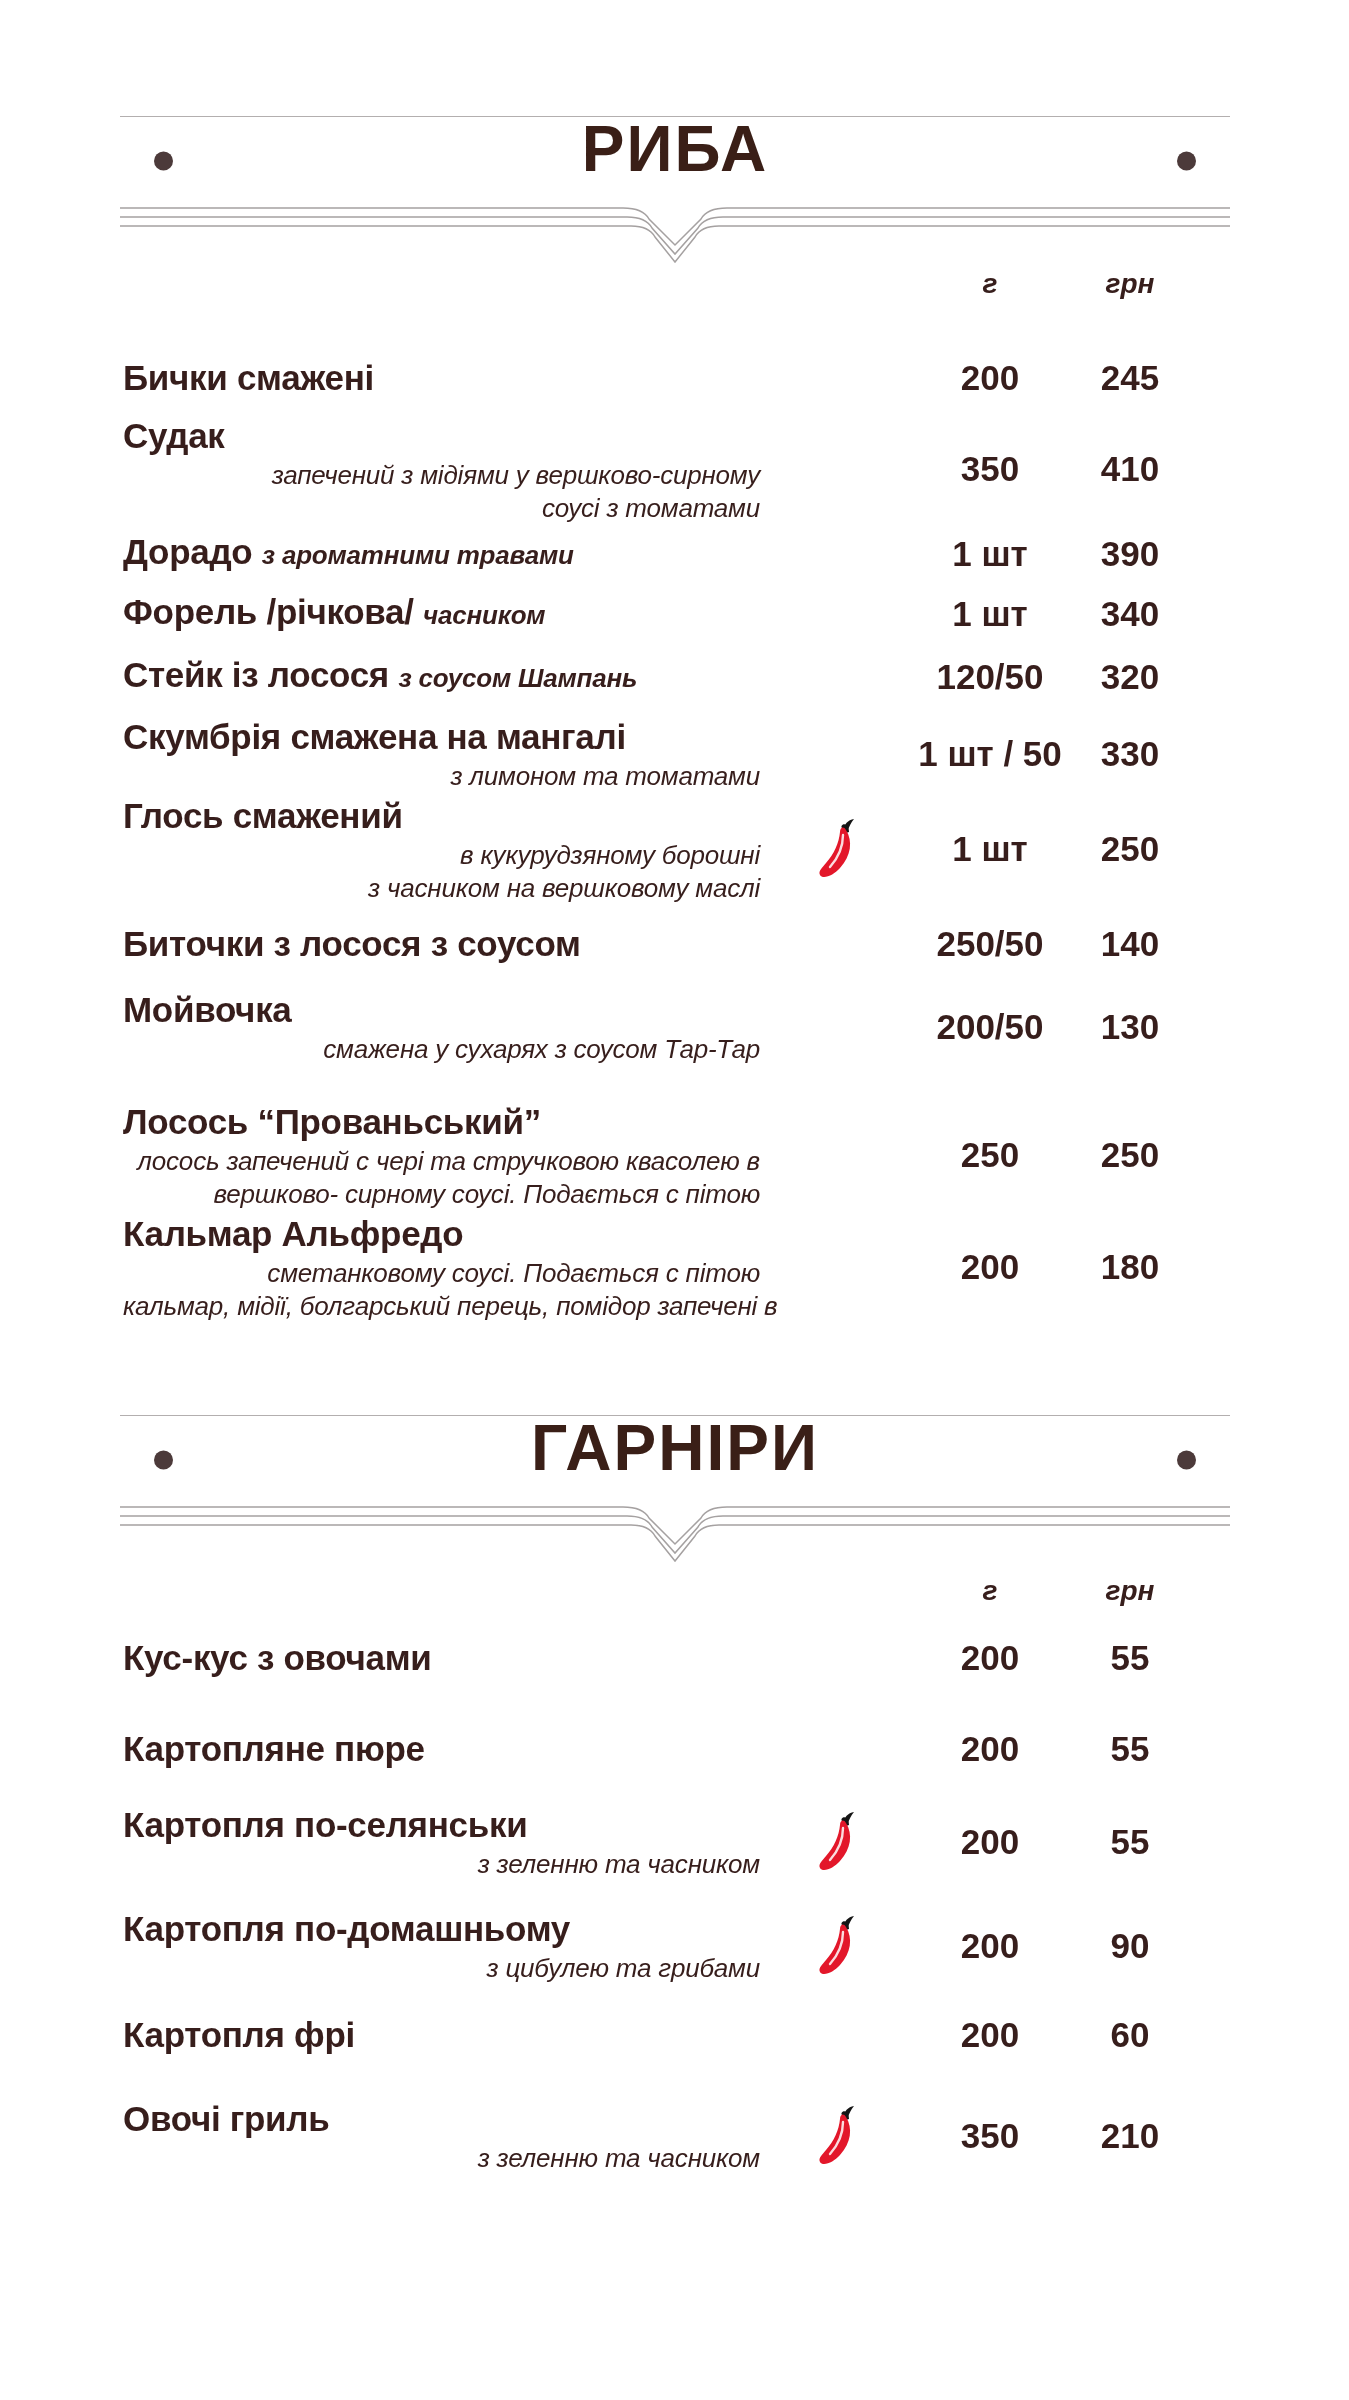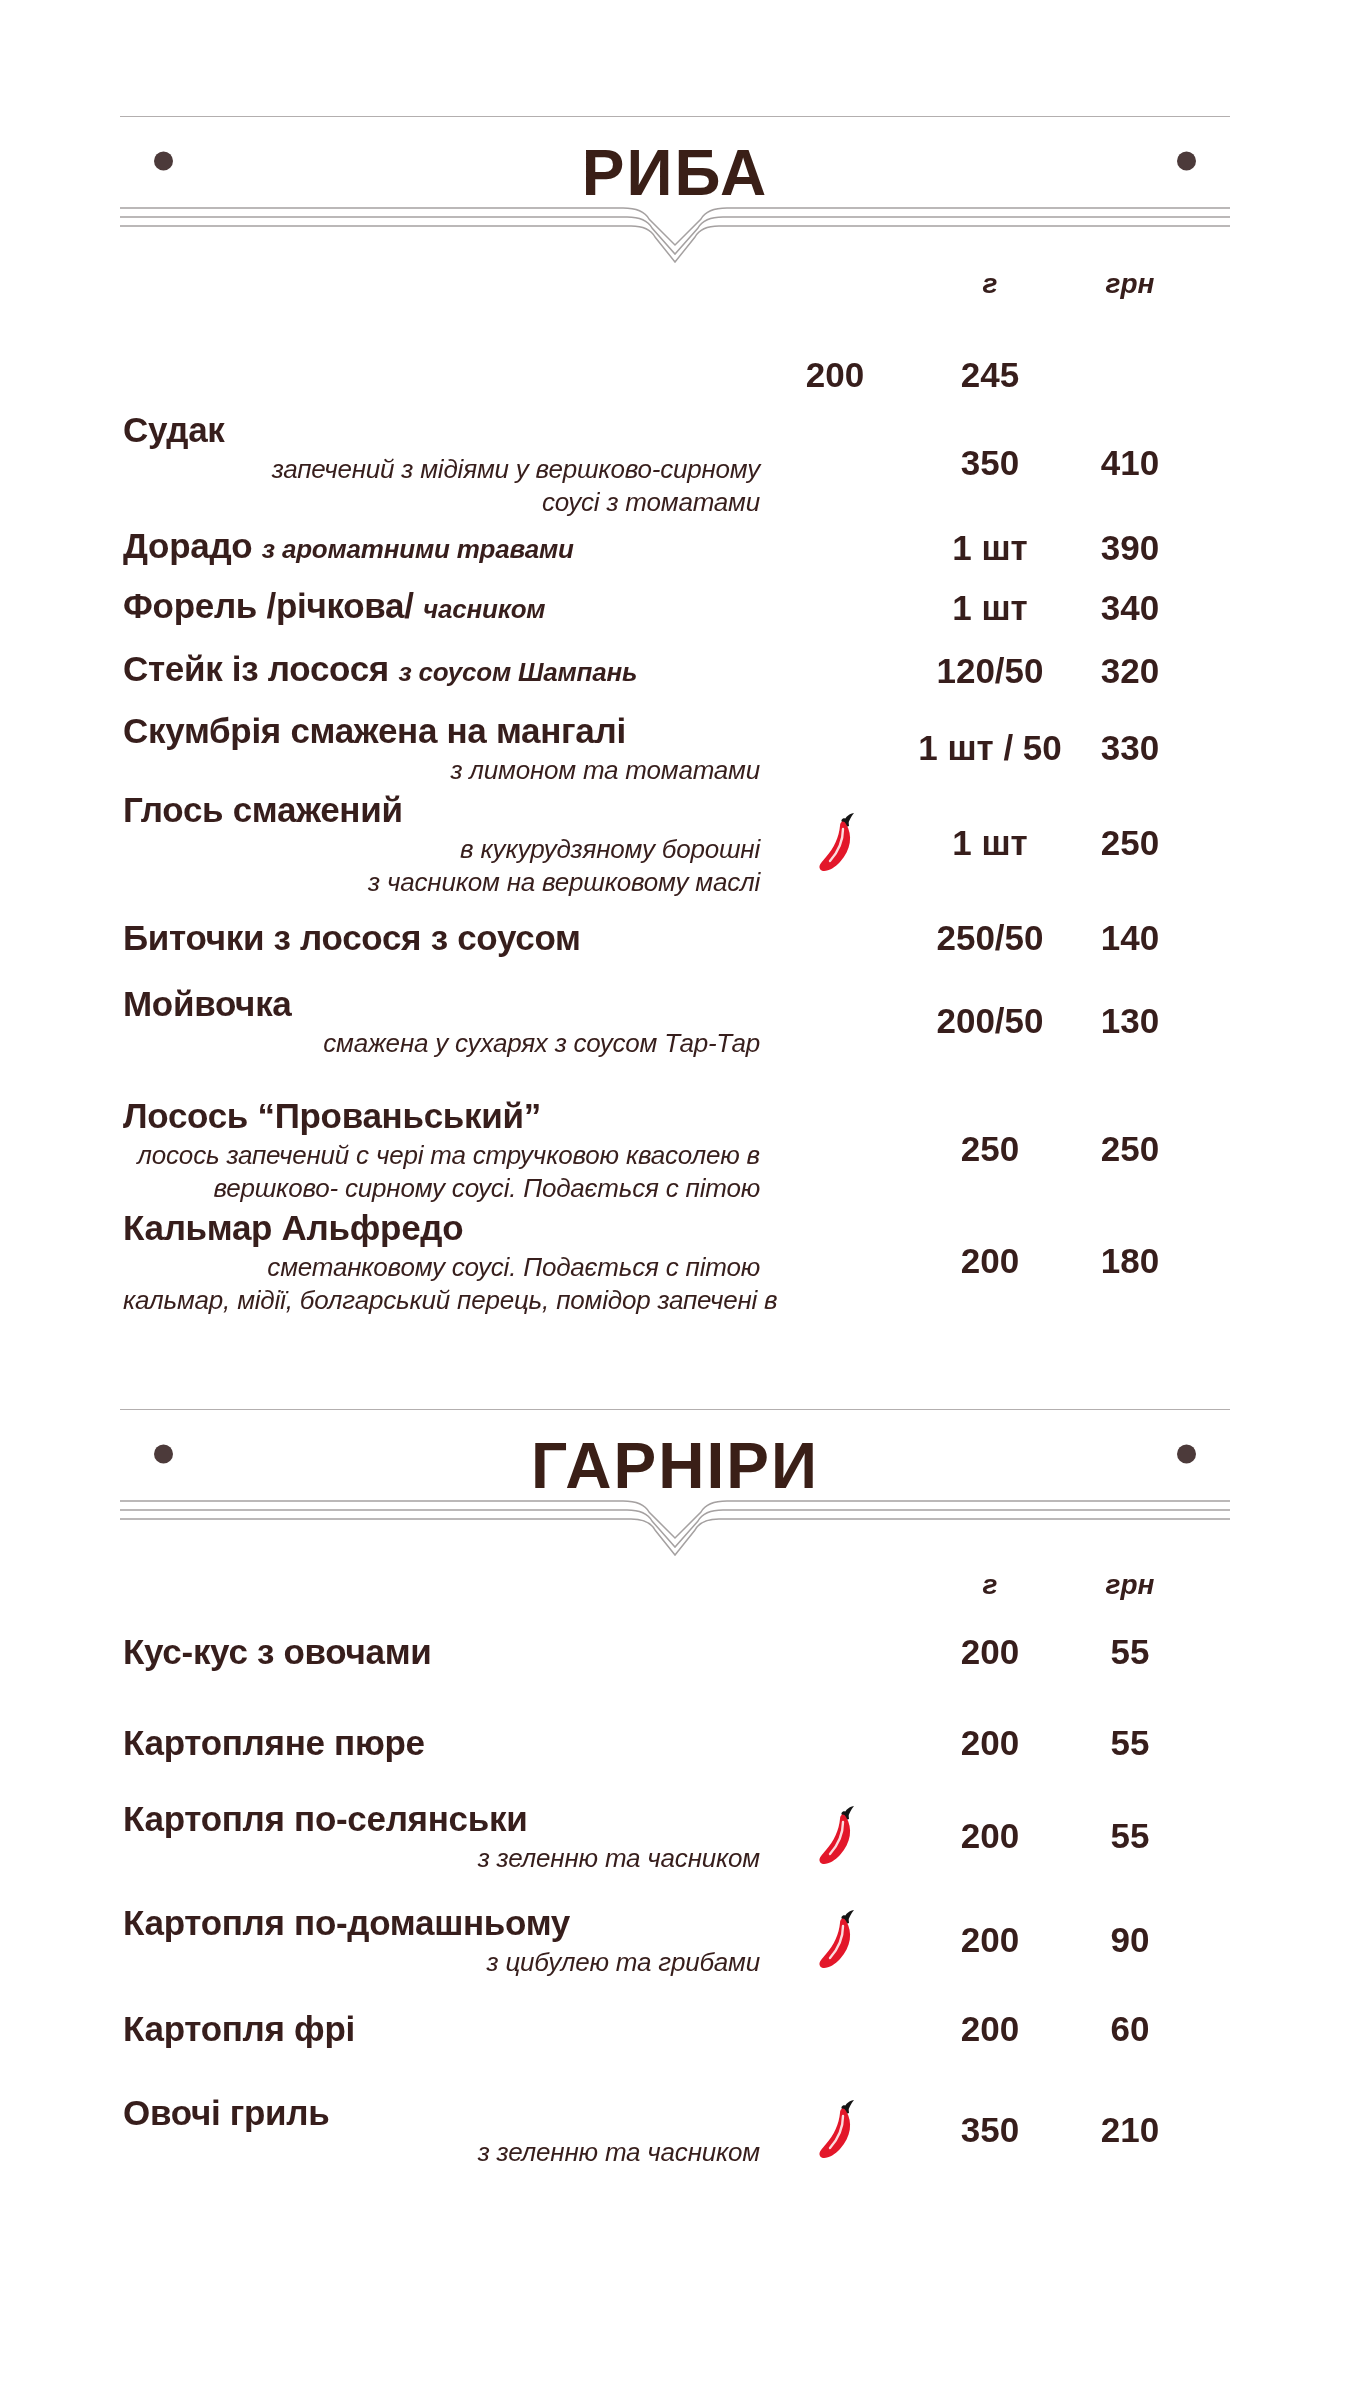--- a/index.html
+++ b/index.html
@@ -9,21 +9,21 @@
     font-family:"Liberation Sans",sans-serif;
     color:#371e1c;
     overflow:hidden;
   }
   .menu{width:1110px;margin-left:120px;padding-top:116px;}
 
   
   .band{
     position:relative;height:88px;
     border-top:1px solid #b3afaf;
-    display:flex;align-items:flex-end;justify-content:center;
+    display:flex;align-items:flex-start;justify-content:center;
   }
   .band .dot{
     position:absolute;top:50%;transform:translateY(-50%);
     width:19px;height:19px;border-radius:50%;background:#4c3a3a;
   }
   .dot.l{left:34px}
   .dot.r{right:34px}
   .sec-title{
     margin:0;font-size:64px;font-weight:bold;color:#3a1f17;
     letter-spacing:2px;line-height:1;
@@ -78,20 +78,23 @@
       </svg>
 
     <div class="grid cols-row">
       <div></div>
         <div></div>
       <div class="colhead">г</div>
       <div class="colhead">грн</div>
     </div>
 
     <div class="grid row" style="margin-top:54px">
+      <div class="namecell">
+          <div class="nm">Бички смажені</div>
+        </div>
       <div></div>
       <div class="w">200</div>
       <div class="p">245</div>
     </div>
 
     <div class="grid row" style="margin-top:12px">
       <div class="namecell">
         <div class="nm">Судак</div>
         <div class="desc">запечений з мідіями у вершково-сирному</div>
         <div class="desc">соусі з томатами</div>

